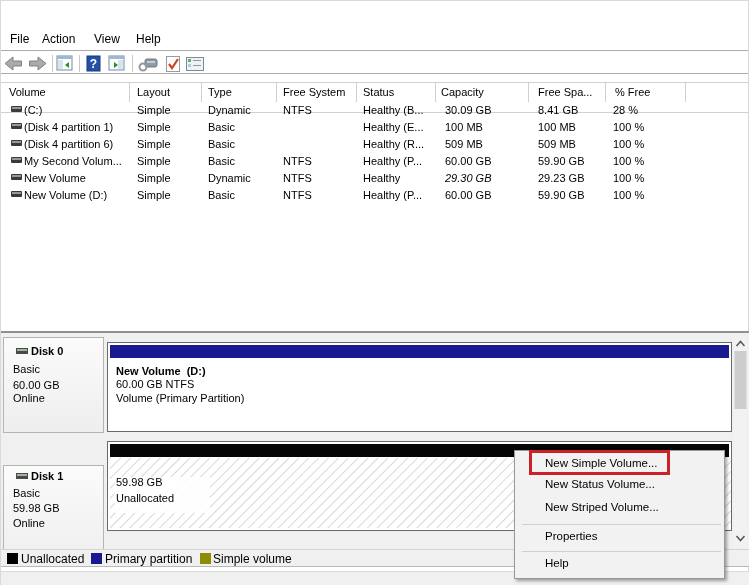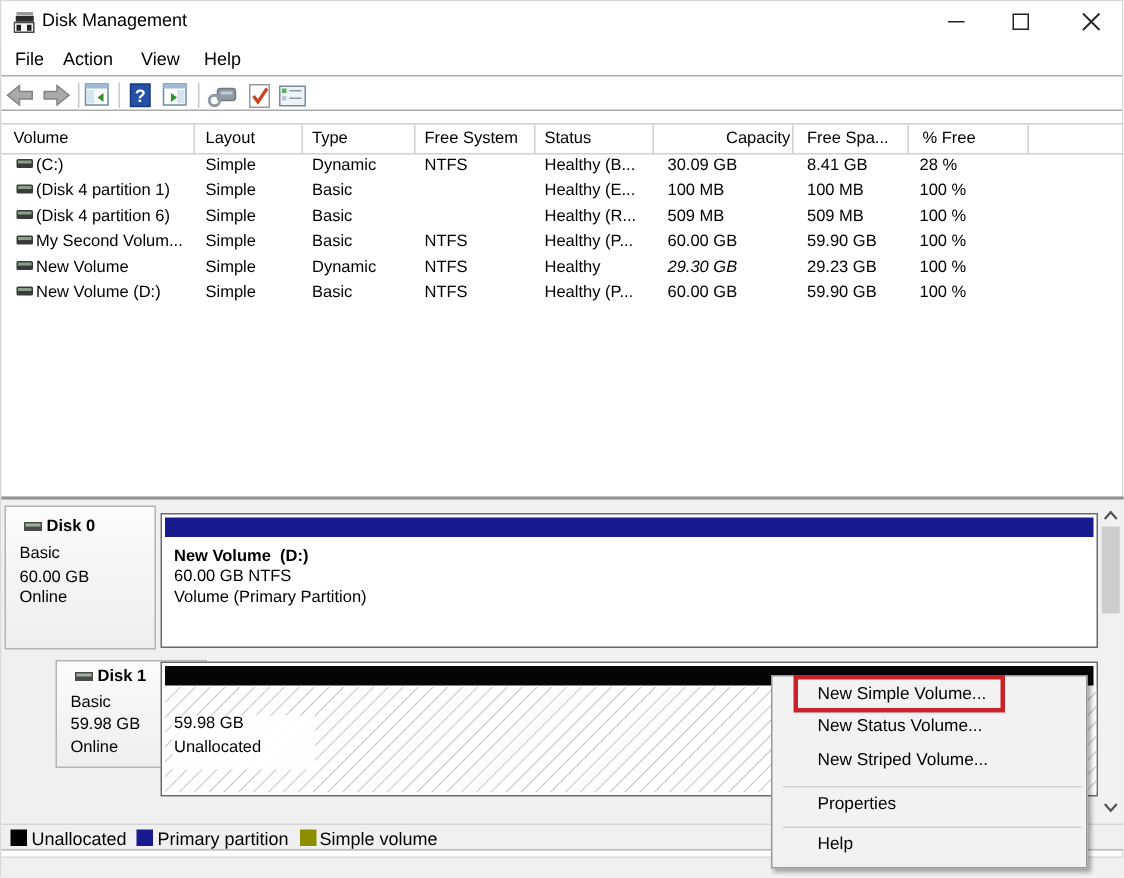--- a/index.html
+++ b/index.html
@@ -15,21 +15,21 @@
 
 
 .menubar { position:absolute; left:0; top:27px; width:100%; height:23px; border-bottom:1px solid #ababab; font-size:12px; }
 .menubar span { position:absolute; top:4px; }
 
 
 .toolbar { position:absolute; left:0; top:51px; width:100%; height:22px; border-bottom:1px solid #ababab; }
 .tsep { position:absolute; top:3px; width:1px; height:17px; background:#c8c8c8; }
 
 
-.hdr { position:absolute; top:81px; height:21px; border-top:1px solid #d0d0d0; border-bottom:1px solid #d0d0d0; font-size:11px; }
+.hdr { position:absolute; top:81px; height:31px; border-top:1px solid #d0d0d0; border-bottom:1px solid #d0d0d0; font-size:11px; }
 .hdr span { position:absolute; top:3px; }
 .vline { position:absolute; top:82px; width:1px; height:19px; background:#d0d0d0; }
 .row { position:absolute; left:0; width:749px; height:17px; font-size:11px; }
 .row span { position:absolute; top:2px; white-space:nowrap; }
 .volicon { position:absolute; left:10px; top:4px; width:11px; height:6px; background:#3a3a3a; border-radius:1px; }
 .volicon:after { content:""; position:absolute; left:1px; top:1px; width:9px; height:2px; background:#8aa08a; }
 
 
 .pane { position:absolute; left:0; top:330px; width:749px; height:218px; background:#f0f0f0; border-top:2px solid #909090; }
 
@@ -56,45 +56,20 @@
 
 .cmenu { position:absolute; left:513px; top:449px; width:211px; height:129px; background:#f2f2f2; border:1px solid #999999; box-shadow:2px 2px 3px rgba(0,0,0,0.35); font-size:11.5px; }
 .cmenu .mi { position:absolute; left:30px; white-space:nowrap; }
 .cmenu .msep { position:absolute; left:7px; width:199px; height:1px; background:#d0d0d0; }
 .redbox { position:absolute; left:14px; top:-1px; width:141px; height:25px; border:3px solid #cb2128; }
 </style>
 </head>
 <body>
 <div class="win">
 
-  <div class="titlebar">
-    <svg class="titleicon" width="16" height="16" viewBox="0 0 16 16">
-      <rect x="2" y="1" width="11" height="2" fill="#9a9a9a"></rect>
-      <rect x="1.5" y="3.5" width="12" height="4" fill="#2b2b2b"></rect>
-      <rect x="0.5" y="8" width="13" height="6.5" fill="#f4f4f4" stroke="#444444" stroke-width="1"></rect>
-      <rect x="2" y="9.5" width="3" height="4" fill="#222222"></rect>
-      <rect x="9" y="9.5" width="3" height="4" fill="#222222"></rect>
-    </svg>
-    <span class="titletext">Disk Management</span>
-    <div class="capbtn" style="left:614px;">
-      <svg width="45" height="27">
-          <rect x="17" y="13" width="11" height="1" fill="#222"></rect>
-        </svg>
-    </div>
-    <div class="capbtn" style="left:657px;">
-      <svg width="45" height="27">
-          <rect x="17.5" y="8.5" width="10" height="10" fill="none" stroke="#222" stroke-width="1"></rect>
-        </svg>
-    </div>
-    <div class="capbtn" style="left:704px;">
-      <svg width="45" height="27">
-          <path d="M17 8 L28 19 M28 8 L17 19" stroke="#222" stroke-width="1.2" fill="none"></path>
-        </svg>
-    </div>
-  </div>
 
   <div class="menubar">
     <span style="left:9px;">File</span>
     <span style="left:41px;">Action</span>
     <span style="left:93px;">View</span>
     <span style="left:135px;">Help</span>
   </div>
 
   <div class="toolbar">
     <svg width="749" height="22">
@@ -145,21 +120,21 @@
     <div class="tsep" style="left:78px;"></div>
     <div class="tsep" style="left:131px;"></div>
   </div>
 
   <div class="hdr" style="left:0; width:749px;">
     <span style="left:8px;">Volume</span>
     <span style="left:136px;">Layout</span>
     <span style="left:207px;">Type</span>
     <span style="left:282px;">Free System</span>
     <span style="left:362px;">Status</span>
-    <span style="left:440px;margin-left:43px;">Capacity</span>
+    <span style="left:440px;">Capacity</span>
     <span style="left:537px;">Free Spa...</span>
     <span style="left:614px;">% Free</span>
   </div>
   <div class="vline" style="left:128px;"></div>
   <div class="vline" style="left:200px;"></div>
   <div class="vline" style="left:275px;"></div>
   <div class="vline" style="left:355px;"></div>
   <div class="vline" style="left:434px;"></div>
   <div class="vline" style="left:527px;"></div>
   <div class="vline" style="left:604px;"></div>
@@ -239,21 +214,21 @@
     <div class="l2" style="top:41px;">60.00 GB</div>
     <div class="l3" style="top:54px;">Online</div>
   </div>
   <div class="volbox" style="left:106px; top:341px; width:625px; height:90px;">
     <div style="position:absolute; left:2px; top:2px; right:2px; height:13px; background:#1a1a90;"></div>
     <div style="position:absolute; left:8px; top:22px; font-weight:bold;">New Volume&nbsp; (D:)</div>
     <div style="position:absolute; left:8px; top:35px;text-align:center;">60.00 GB NTFS</div>
     <div style="position:absolute; left:8px; top:49px;">Volume (Primary Partition)</div>
   </div>
 
-  <div class="diskpanel" style="top:439px; height:72px;margin-left:34px;">
+  <div class="diskpanel" style="top:464px; height:100px;">
     <div class="dicon" style="top:7px;"></div>
     <div class="dname" style="top:4px;">Disk 1</div>
     <div class="l1" style="top:21px;">Basic</div>
     <div class="l2" style="top:36px;">59.98 GB</div>
     <div class="l3" style="top:51px;">Online</div>
   </div>
   <div class="volbox" style="left:106px; top:440px; width:625px; height:90px;">
     <div style="position:absolute; left:2px; top:2px; right:2px; height:13px; background:#050505;"></div>
     <svg style="position:absolute; left:2px; top:16px;" width="621" height="70">
       <defs>

